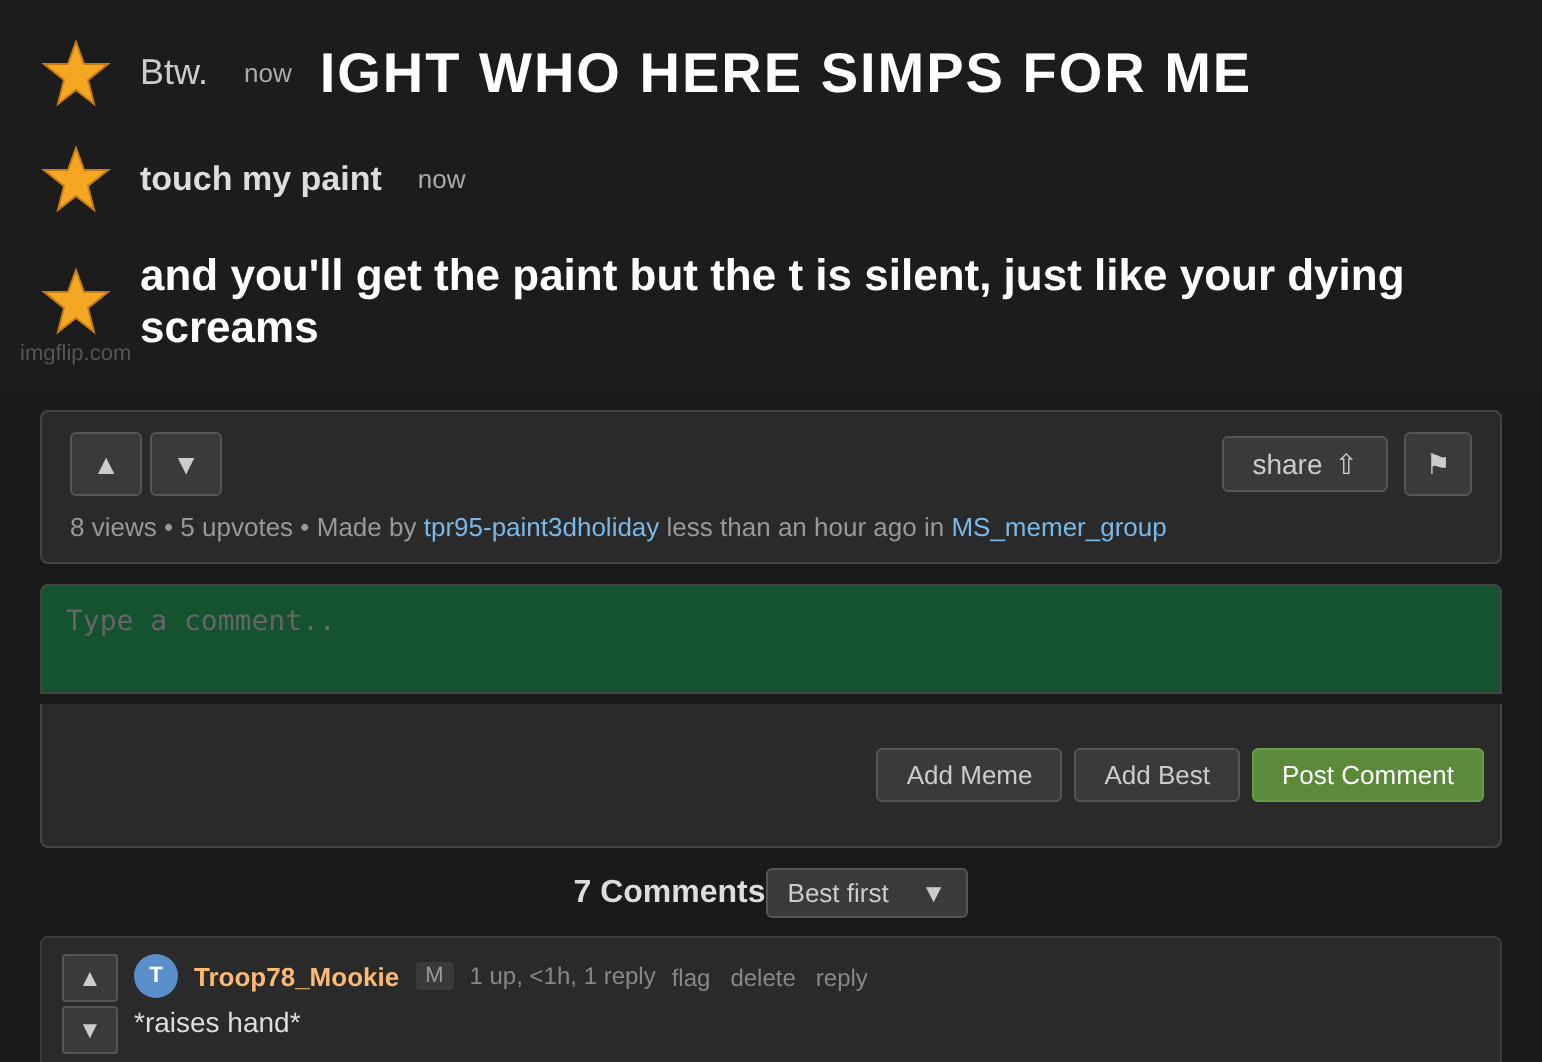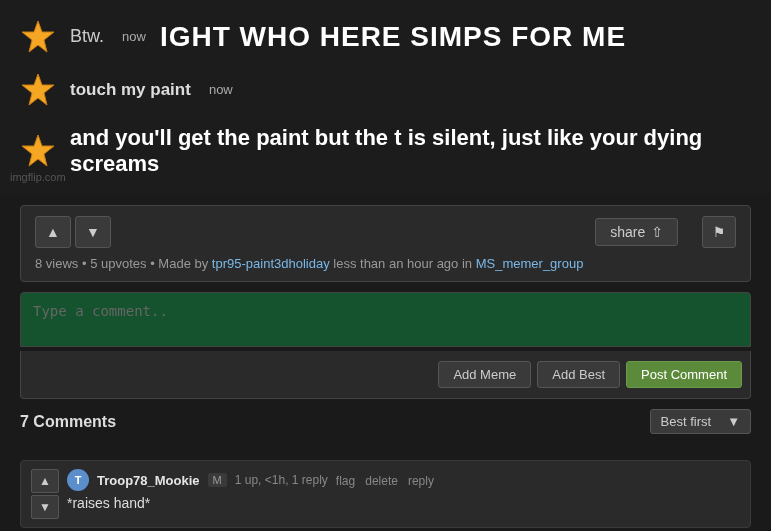--- a/index.html
+++ b/index.html
@@ -109,21 +109,21 @@
       cursor: pointer;
       display: flex;
       align-items: center;
       justify-content: center;
       font-size: 14px;
       border-radius: 3px;
     }
 
     .action-buttons-right {
       display: flex;
-      gap: 24px;
+      gap: 8px;
       align-items: center;
     }
 
     .share-btn {
       background: #3a3a3a;
       border: 1px solid #555;
       color: #ccc;
       padding: 5px 14px;
       cursor: pointer;
       font-size: 14px;
@@ -192,21 +192,21 @@
       color: #666;
     }
 
     .comment-buttons {
       display: flex;
       justify-content: flex-end;
       gap: 6px;
       background: #2a2a2a;
       border: 1px solid #444;
       border-top: none;
-      padding: 10px 8px;
+      padding: 22px 8px;
       border-radius: 0 0 4px 4px;
     }
 
     .comment-action-btn {
       background: #3a3a3a;
       border: 1px solid #555;
       color: #ccc;
       padding: 5px 14px;
       cursor: pointer;
       font-size: 13px;
@@ -224,22 +224,22 @@
     }
 
     
     .comments-section {
       margin: 0 20px;
     }
 
     .comments-header {
       display: flex;
       align-items: center;
-      justify-content: space-between;
-      margin-bottom: 26px;
+      justify-content: center;
+      margin-bottom: 9px;
     }
 
     .comments-title {
       font-size: 16px;
       color: #ddd;
       font-weight: bold;
     }
 
     .sort-dropdown {
       background: #3a3a3a;
@@ -306,21 +306,21 @@
       align-items: center;
       justify-content: center;
       font-size: 11px;
       color: #fff;
       font-weight: bold;
       flex-shrink: 0;
     }
 
     .comment-username {
       font-size: 13px;
-      color: #e5e5e5;
+      color: #fdba74;
       font-weight: bold;
     }
 
     .comment-mod-badge {
       font-size: 11px;
       color: #999;
       background: #3a3a3a;
       padding: 1px 5px;
       border-radius: 2px;
     }

